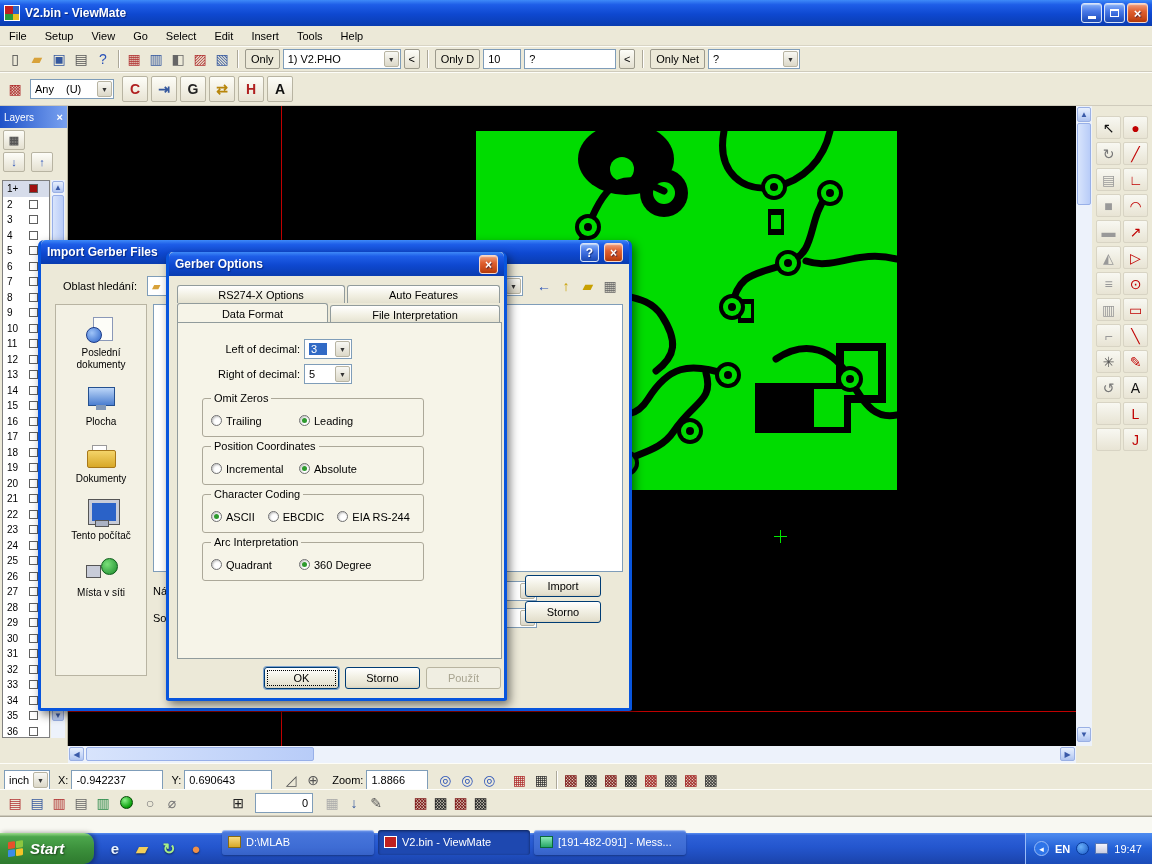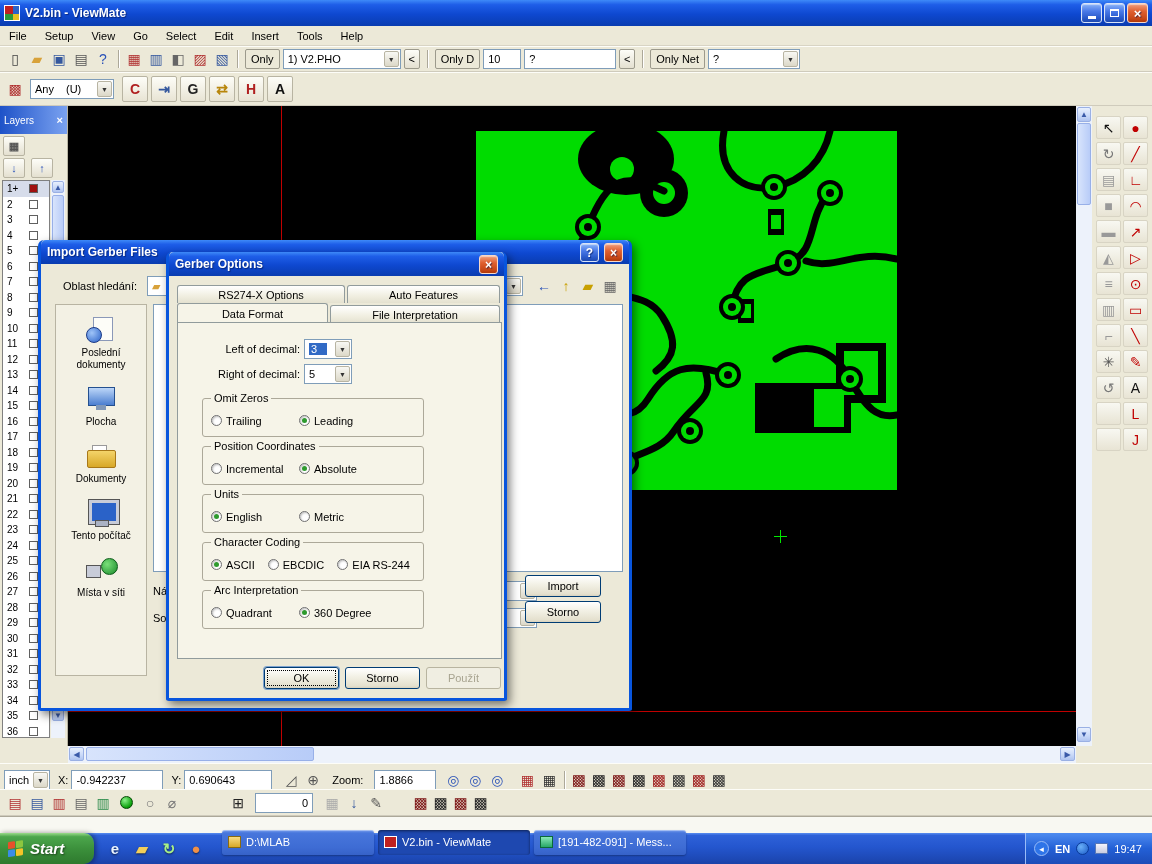--- a/index.html
+++ b/index.html
@@ -35,21 +35,21 @@
 .navbtn{width:16px;height:20px;border:1px solid #9C9A8C;border-radius:2px;background:linear-gradient(#FDFDF8,#E4E0D0);display:flex;align-items:center;justify-content:center;margin:0 3px}
 .combo{position:relative;background:#fff;border:1px solid #7F9DB9;height:20px}
 .combo .cval{position:absolute;left:4px;top:3px;right:17px;white-space:nowrap;overflow:hidden}
 .combo .cbtn{position:absolute;top:1px;right:1px;bottom:1px;width:15px;border:1px solid #B8B4A2;border-radius:2px;
  background:linear-gradient(#F8F8F4,#DCD8C8);display:flex;align-items:center;justify-content:center;font-size:7px;color:#333}
 .hlsel{background:#316AC5;color:#fff;padding:0 10px 0 2px}
 .big{width:26px;height:26px;border:1px solid #B8B4A2;border-radius:2px;background:linear-gradient(#FDFDF8,#E8E4D4);margin-right:3px;font-weight:bold;font-size:14px;display:inline-flex;align-items:center;justify-content:center}
 
 
 .layers{position:absolute;left:0;top:106px;width:68px;height:640px;background:#ECE9D8;border-right:1px solid #B8B4A2}
-.lp-title{height:28px;background:linear-gradient(90deg,#1E52C8,#7AA2F0);color:#fff;font-size:10px;display:flex;align-items:center;justify-content:space-between;padding:0 4px}
+.lp-title{height:22px;background:linear-gradient(90deg,#1E52C8,#7AA2F0);color:#fff;font-size:10px;display:flex;align-items:center;justify-content:space-between;padding:0 4px}
 .lpx{font-weight:bold;font-size:11px}
 .lpbtn{width:22px;height:20px;border:1px solid #B8B4A2;border-radius:2px;background:linear-gradient(#FDFDF8,#E4E0D0);display:inline-flex;align-items:center;justify-content:center;color:#2A52B8;font-weight:bold;margin:2px 0 0 3px}
 .layer-list{position:absolute;left:2px;top:74px;width:48px;height:558px;background:#fff;border:1px solid #808080}
 .layer-row{height:15.5px;display:flex;align-items:center;font-size:10px}
 .layer-row.sel{background:#D6DCEA}
 .lnum{width:26px;padding-left:4px}
 .lsq{width:9px;height:9px;border:1px solid #606060;background:#fff}
 .lsq.red{background:#A01010}
 .lscroll{position:absolute;left:51px;top:74px;width:14px;height:558px;background:#EDF2FB}
 .sb-btn{background:linear-gradient(#E8F0FE,#C8D8F8 60%,#B0C4F0);border:1px solid #9AB0E4;border-radius:2px;color:#3A5AA8;display:flex;align-items:center;justify-content:center;font-size:8px}
@@ -517,21 +517,21 @@
         <span>-0.942237</span>
       </div>
     <span style="margin:0 3px 0 8px">Y:</span>
     <div class="tfield" style="width:88px">
         <span>0.690643</span>
       </div>
     <div class="strip" id="sb-tools" style="margin-left:8px">
         <span class="tbic" style="color: rgb(85, 85, 85);">◿</span>
         <span class="tbic" style="color: rgb(85, 85, 85);">⊕</span>
       </div>
-    <span style="margin:0 11px 0 8px">Zoom:</span>
+    <span style="margin:0 3px 0 8px">Zoom:</span>
     <div class="tfield" style="width:62px">
         <span>1.8866</span>
       </div>
     <div class="strip" id="sb-zoomics" style="margin-left:6px">
         <span class="tbic" style="color: rgb(42, 82, 184);">◎</span>
         <span class="tbic" style="color: rgb(42, 82, 184);">◎</span>
         <span class="tbic" style="color: rgb(42, 82, 184);">◎</span>
       </div>
     <div class="strip" id="sb-grids" style="margin-left:8px">
         <span class="tbic" style="color: rgb(176, 48, 48);">▦</span>
@@ -687,33 +687,20 @@
                 <span class="rb"></span>
                 <span>Incremental</span>
               </label>
               <label class="gopt">
                 <span class="rb on"></span>
                 <span>Absolute</span>
               </label>
             </div>
           </div>
           <div class="gbox">
-            <span class="gtitle">Units</span>
-            <div class="gopts">
-              <label class="gopt">
-                <span class="rb on"></span>
-                <span>English</span>
-              </label>
-              <label class="gopt">
-                <span class="rb"></span>
-                <span>Metric</span>
-              </label>
-            </div>
-          </div>
-          <div class="gbox">
             <span class="gtitle">Character Coding</span>
             <div class="gopts tight">
               <label class="gopt">
                 <span class="rb on"></span>
                 <span>ASCII</span>
               </label>
               <label class="gopt">
                 <span class="rb"></span>
                 <span>EBCDIC</span>
               </label>

